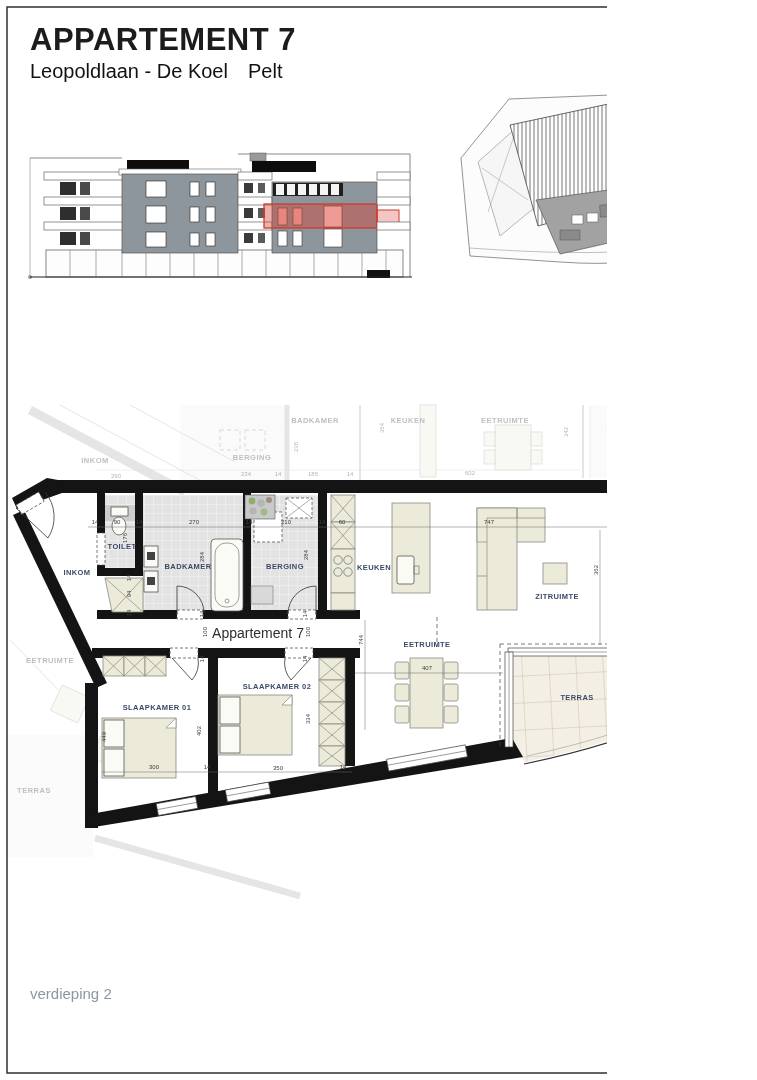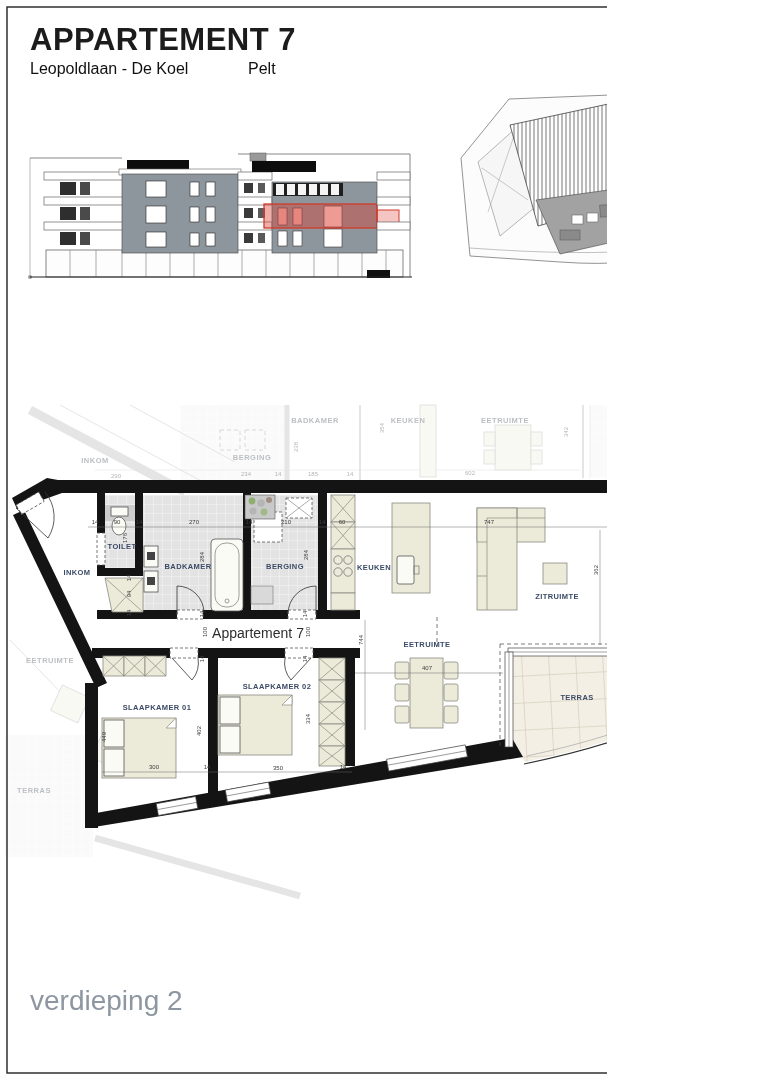--- a/index.html
+++ b/index.html
@@ -1,22 +1,22 @@
 <!DOCTYPE html>
 <html><head>
 <meta charset="utf-8">
 <style>
   html,body{margin:0;padding:0;background:#fff;}
   #page{position:relative;width:607px;height:1080px;background:#fff;overflow:hidden;
         font-family:"Liberation Sans",sans-serif;}
   #title-block{position:absolute;left:30px;top:24px;}
   #main-title{font-size:31px;font-weight:bold;color:#1c1c1c;letter-spacing:.5px;line-height:1.05;}
-  #subtitle-row{display:flex;margin-top:3px;font-size:16px;color:#111;}
+  #subtitle-row{display:flex;margin-top:3px;font-size:20px;color:#111;}
   #address{width:218px;}
-  #footer-label{position:absolute;left:30px;top:985px;font-size:28px;color:#8d96a1;}
+  #footer-label{position:absolute;left:30px;top:985px;font-size:15px;color:#8d96a1;}
   svg text{font-family:"Liberation Sans",sans-serif;}
   .room-label{font-size:7.5px;font-weight:bold;fill:#3b4a66;letter-spacing:.4px;text-anchor:middle;}
   .bg-label{font-size:7.5px;font-weight:bold;fill:#bcbfc4;letter-spacing:.5px;text-anchor:middle;}
   .dim{font-size:6px;fill:#3c3c3c;text-anchor:middle;}
   .bg-dim{font-size:6px;fill:#b3b6ba;text-anchor:middle;}
   .apt-label{font-size:14px;fill:#2e2e2e;text-anchor:middle;}
   .wall{fill:#141414;stroke:none;}
   .furn{fill:#ecead9;stroke:#8a8a80;stroke-width:.8;}
   .fixt{fill:#fbfbf6;stroke:#555;stroke-width:.8;}
   .win{fill:#fff;stroke:#444;stroke-width:.7;}

